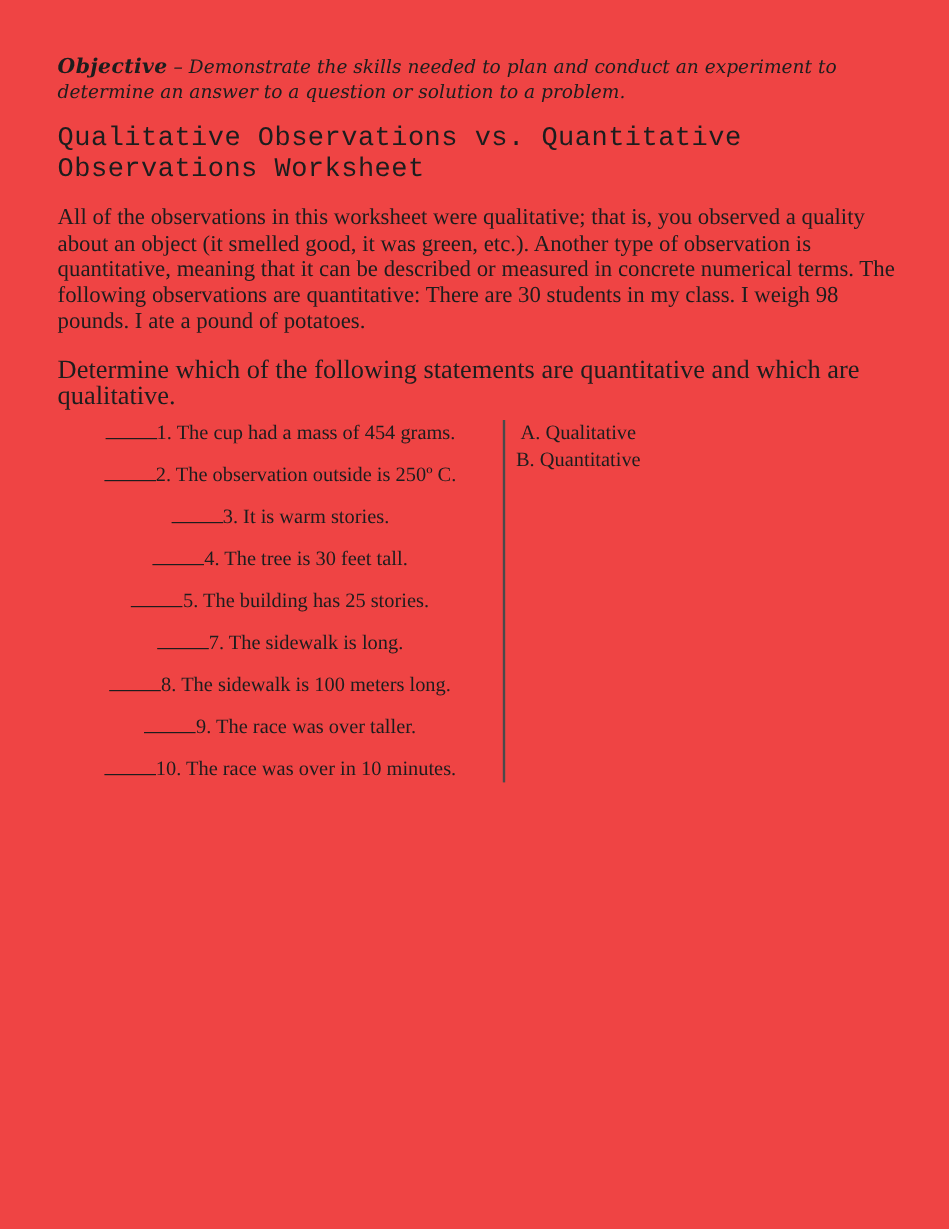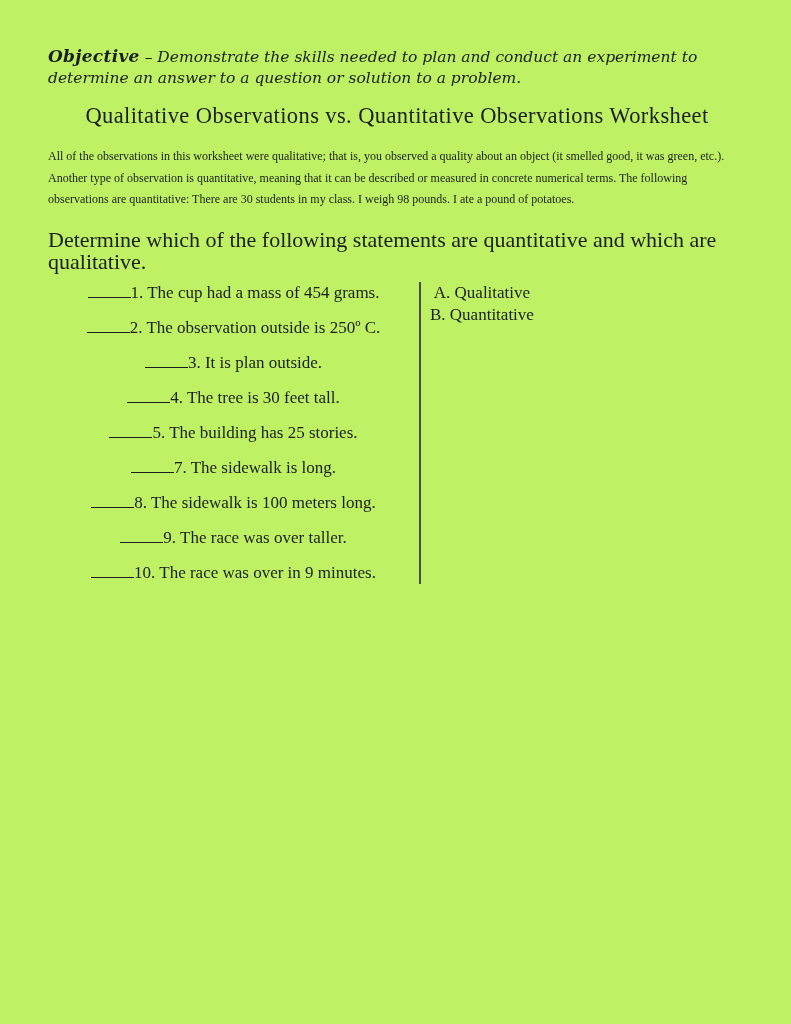--- a/index.html
+++ b/index.html
@@ -1,47 +1,47 @@
 <!DOCTYPE html>
 <html><head>
 <meta charset="utf-8">
 <style>
   html, body { margin:0; padding:0; background:#ffffff; }
   .page {
     position:relative;
     width:791px; height:1024px;
-    background:#bef264;
+    background:#ef4444;
     box-sizing:border-box;
     padding:46px 45px 0 48px;
     font-family:"Liberation Serif", serif;
     color:#1d1d1d;
     overflow:hidden;
   }
   
   .objective {
     margin:0;
     font-style:italic;
     font-size:15.5px;
     line-height:21px;
     font-family:"DejaVu Serif", serif;
   }
   .objective-label { font-weight:700; font-size:17px; letter-spacing:0.3px; }
   
   .title {
     margin:14px 0 0 0;
-    text-align:center;
+    text-align:left;
     font-weight:400;
     font-size:22.5px;
     letter-spacing:0.4px;
     line-height:26px;
-    font-family:Liberation Serif, serif;
+    font-family:Liberation Mono, monospace;
   }
   .intro {
     margin:17px 0 0 0;
-    font-size:12px;
+    font-size:19px;
     line-height:21.5px;
   }
   .instruction {
     margin:18px 0 0 0;
     font-size:22px;
     line-height:22px;
   }
   .qa { display:flex; margin-top:9px; align-items:stretch;text-align:center; }
   .questions { width:371px; flex:0 0 auto; }
   .q-row { font-size:17px; line-height:22px; margin-top:13px; white-space:nowrap; }
@@ -71,27 +71,27 @@
 
   <p class="intro">All of the observations in this worksheet were qualitative; that is, you observed a quality about an object (it smelled good, it was green, etc.). Another type of observation is quantitative, meaning that it can be described or measured in concrete numerical terms. The following observations are quantitative: There are 30 students in my class. I weigh 98 pounds. I ate a pound of potatoes.</p>
 
   <p class="instruction">Determine which of the following statements are quantitative and which are qualitative.</p>
 
   <div class="qa">
 
     <div class="questions">
       <div class="q-row"><span class="blank"></span><span class="q-num">1.</span> <span class="q-text">The cup had a mass of 454 grams.</span></div>
       <div class="q-row"><span class="blank"></span><span class="q-num">2.</span> <span class="q-text">The observation outside is 250º C.</span></div>
-      <div class="q-row"><span class="blank"></span><span class="q-num">3.</span> <span class="q-text">It is plan outside.</span></div>
+      <div class="q-row"><span class="blank"></span><span class="q-num">3.</span> <span class="q-text">It is warm stories.</span></div>
       <div class="q-row"><span class="blank"></span><span class="q-num">4.</span> <span class="q-text">The tree is 30 feet tall.</span></div>
       <div class="q-row"><span class="blank"></span><span class="q-num">5.</span> <span class="q-text">The building has 25 stories.</span></div>
       <div class="q-row"><span class="blank"></span><span class="q-num">7.</span> <span class="q-text">The sidewalk is long.</span></div>
       <div class="q-row"><span class="blank"></span><span class="q-num">8.</span> <span class="q-text">The sidewalk is 100 meters long.</span></div>
       <div class="q-row"><span class="blank"></span><span class="q-num">9.</span> <span class="q-text">The race was over taller.</span></div>
-      <div class="q-row"><span class="blank"></span><span class="q-num">10.</span> <span class="q-text">The race was over in 9 minutes.</span></div>
+      <div class="q-row"><span class="blank"></span><span class="q-num">10.</span> <span class="q-text">The race was over in 10 minutes.</span></div>
     </div>
 
     <div class="divider"></div>
 
     <div class="options">
       <div class="option"><span class="option-label">A.</span> <span class="option-text">Qualitative</span></div>
       <div class="option"><span class="option-label">B.</span> <span class="option-text">Quantitative</span></div>
     </div>
 
   </div>

